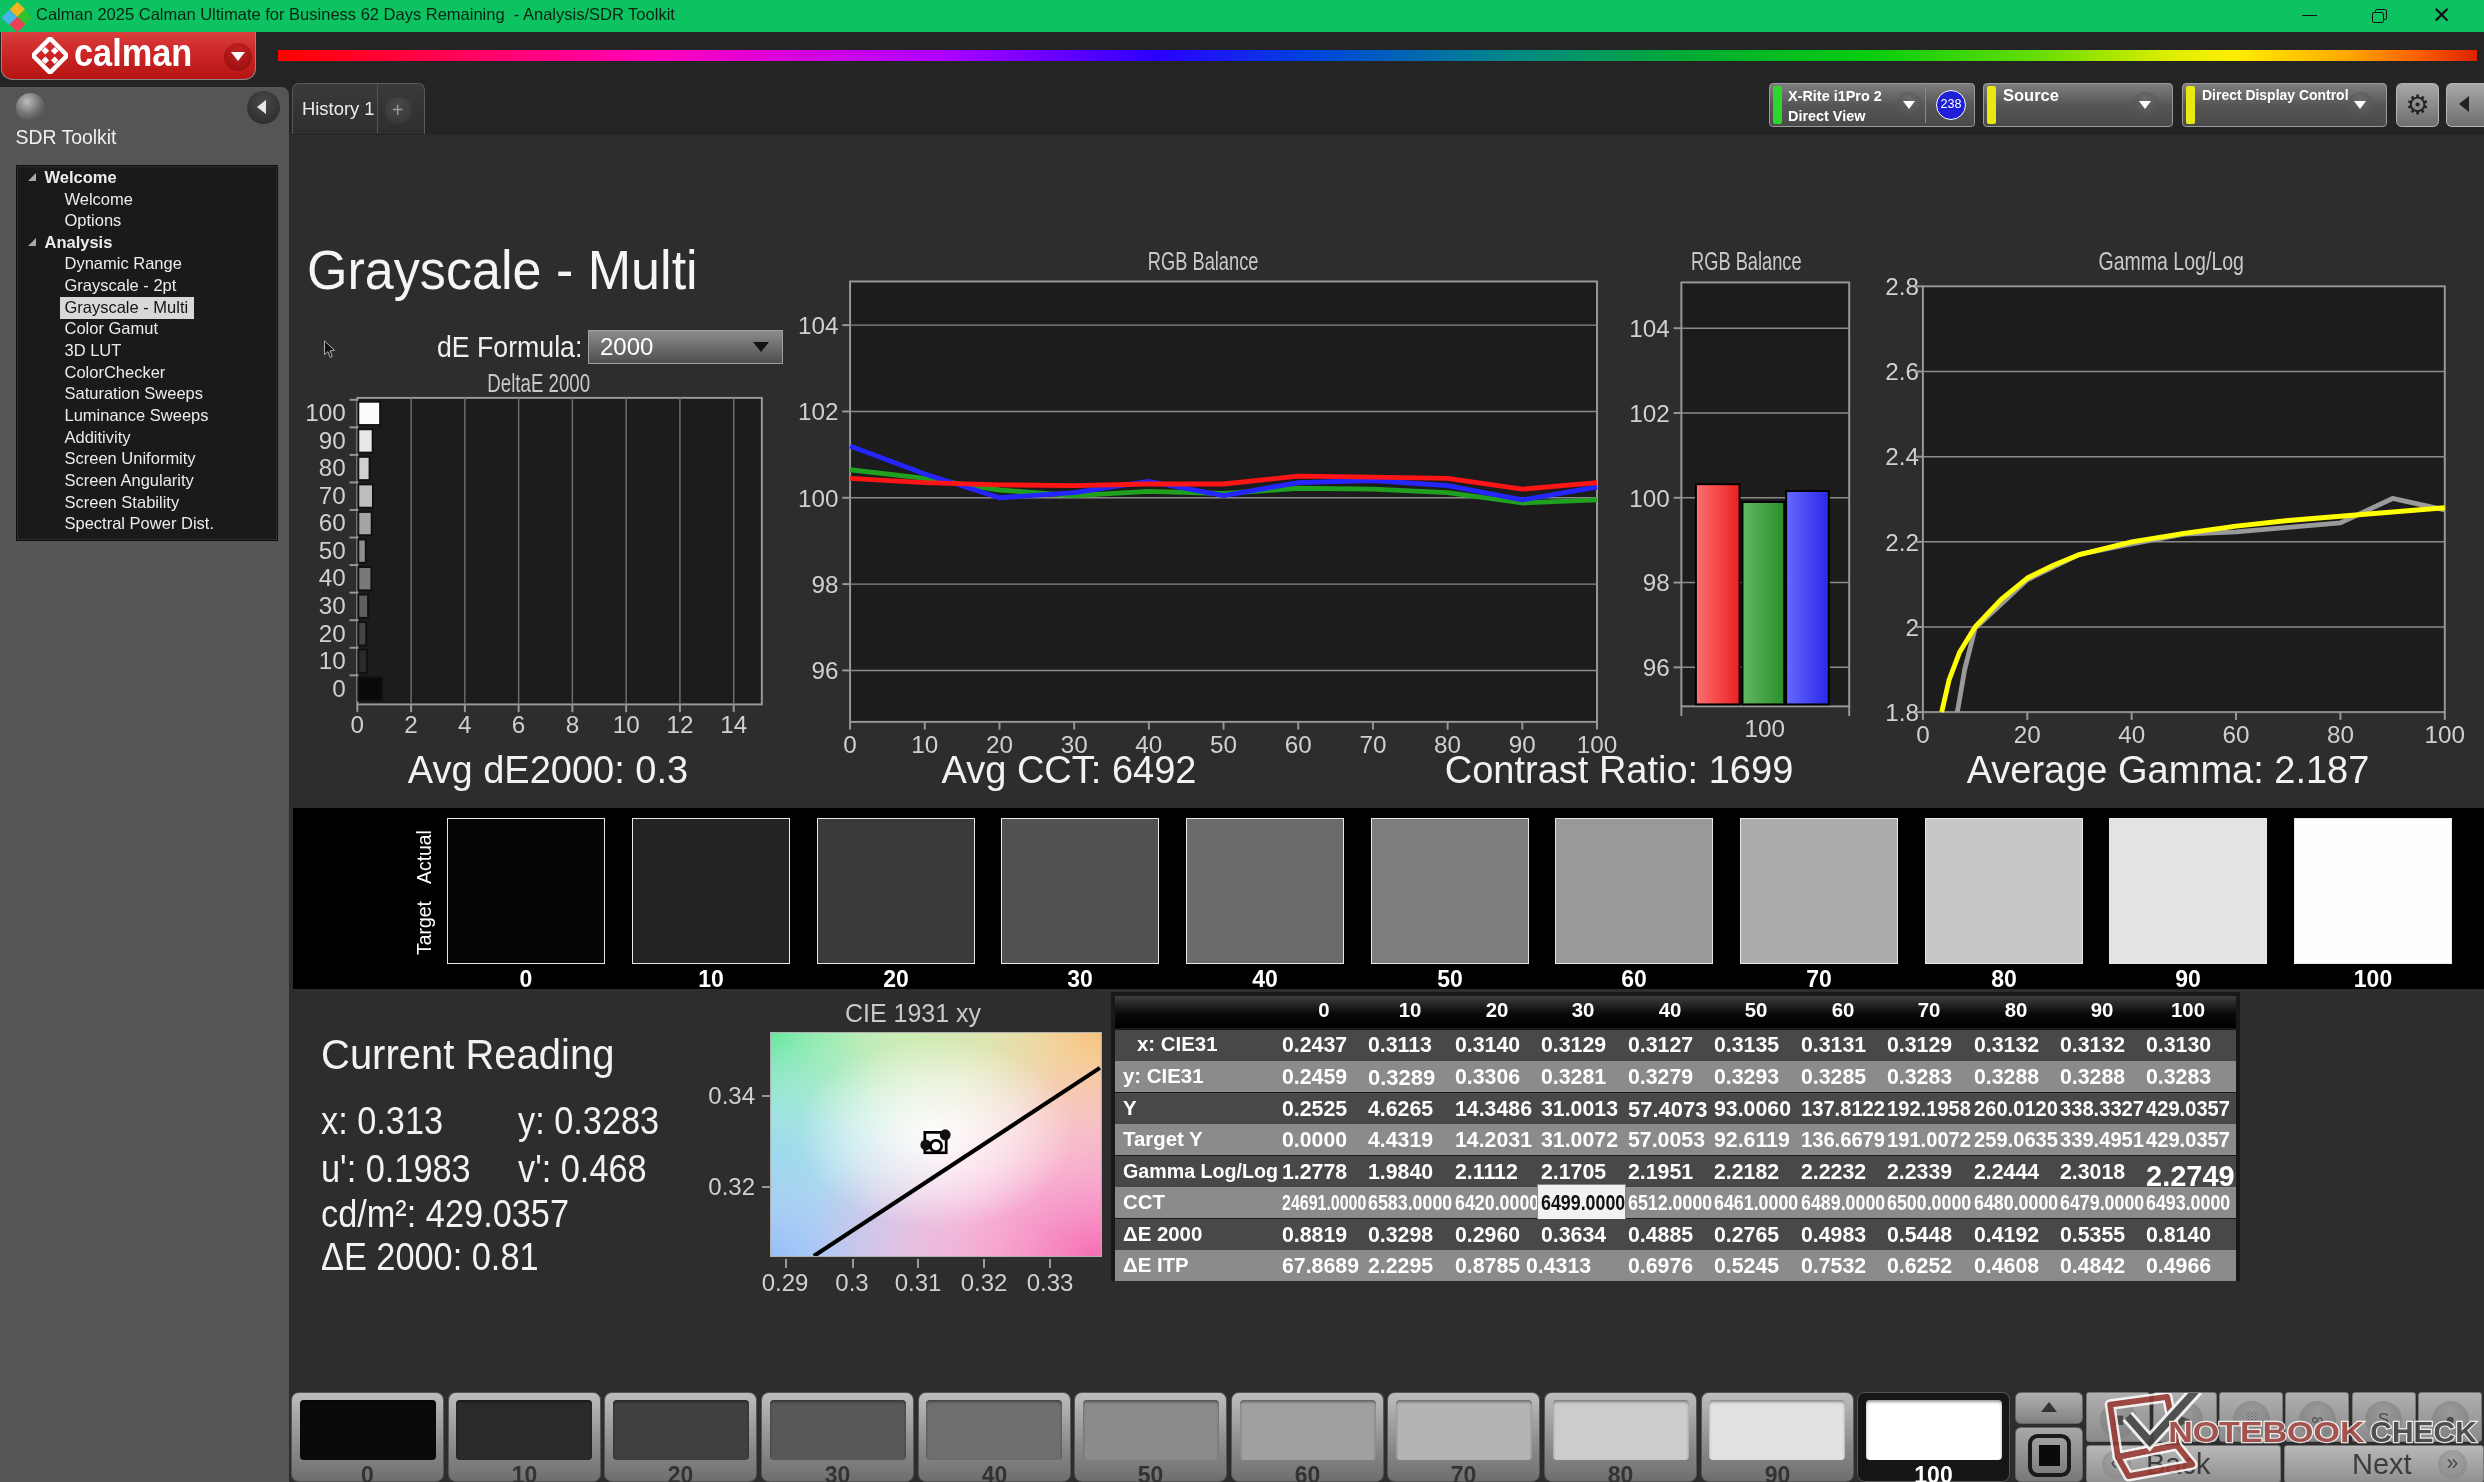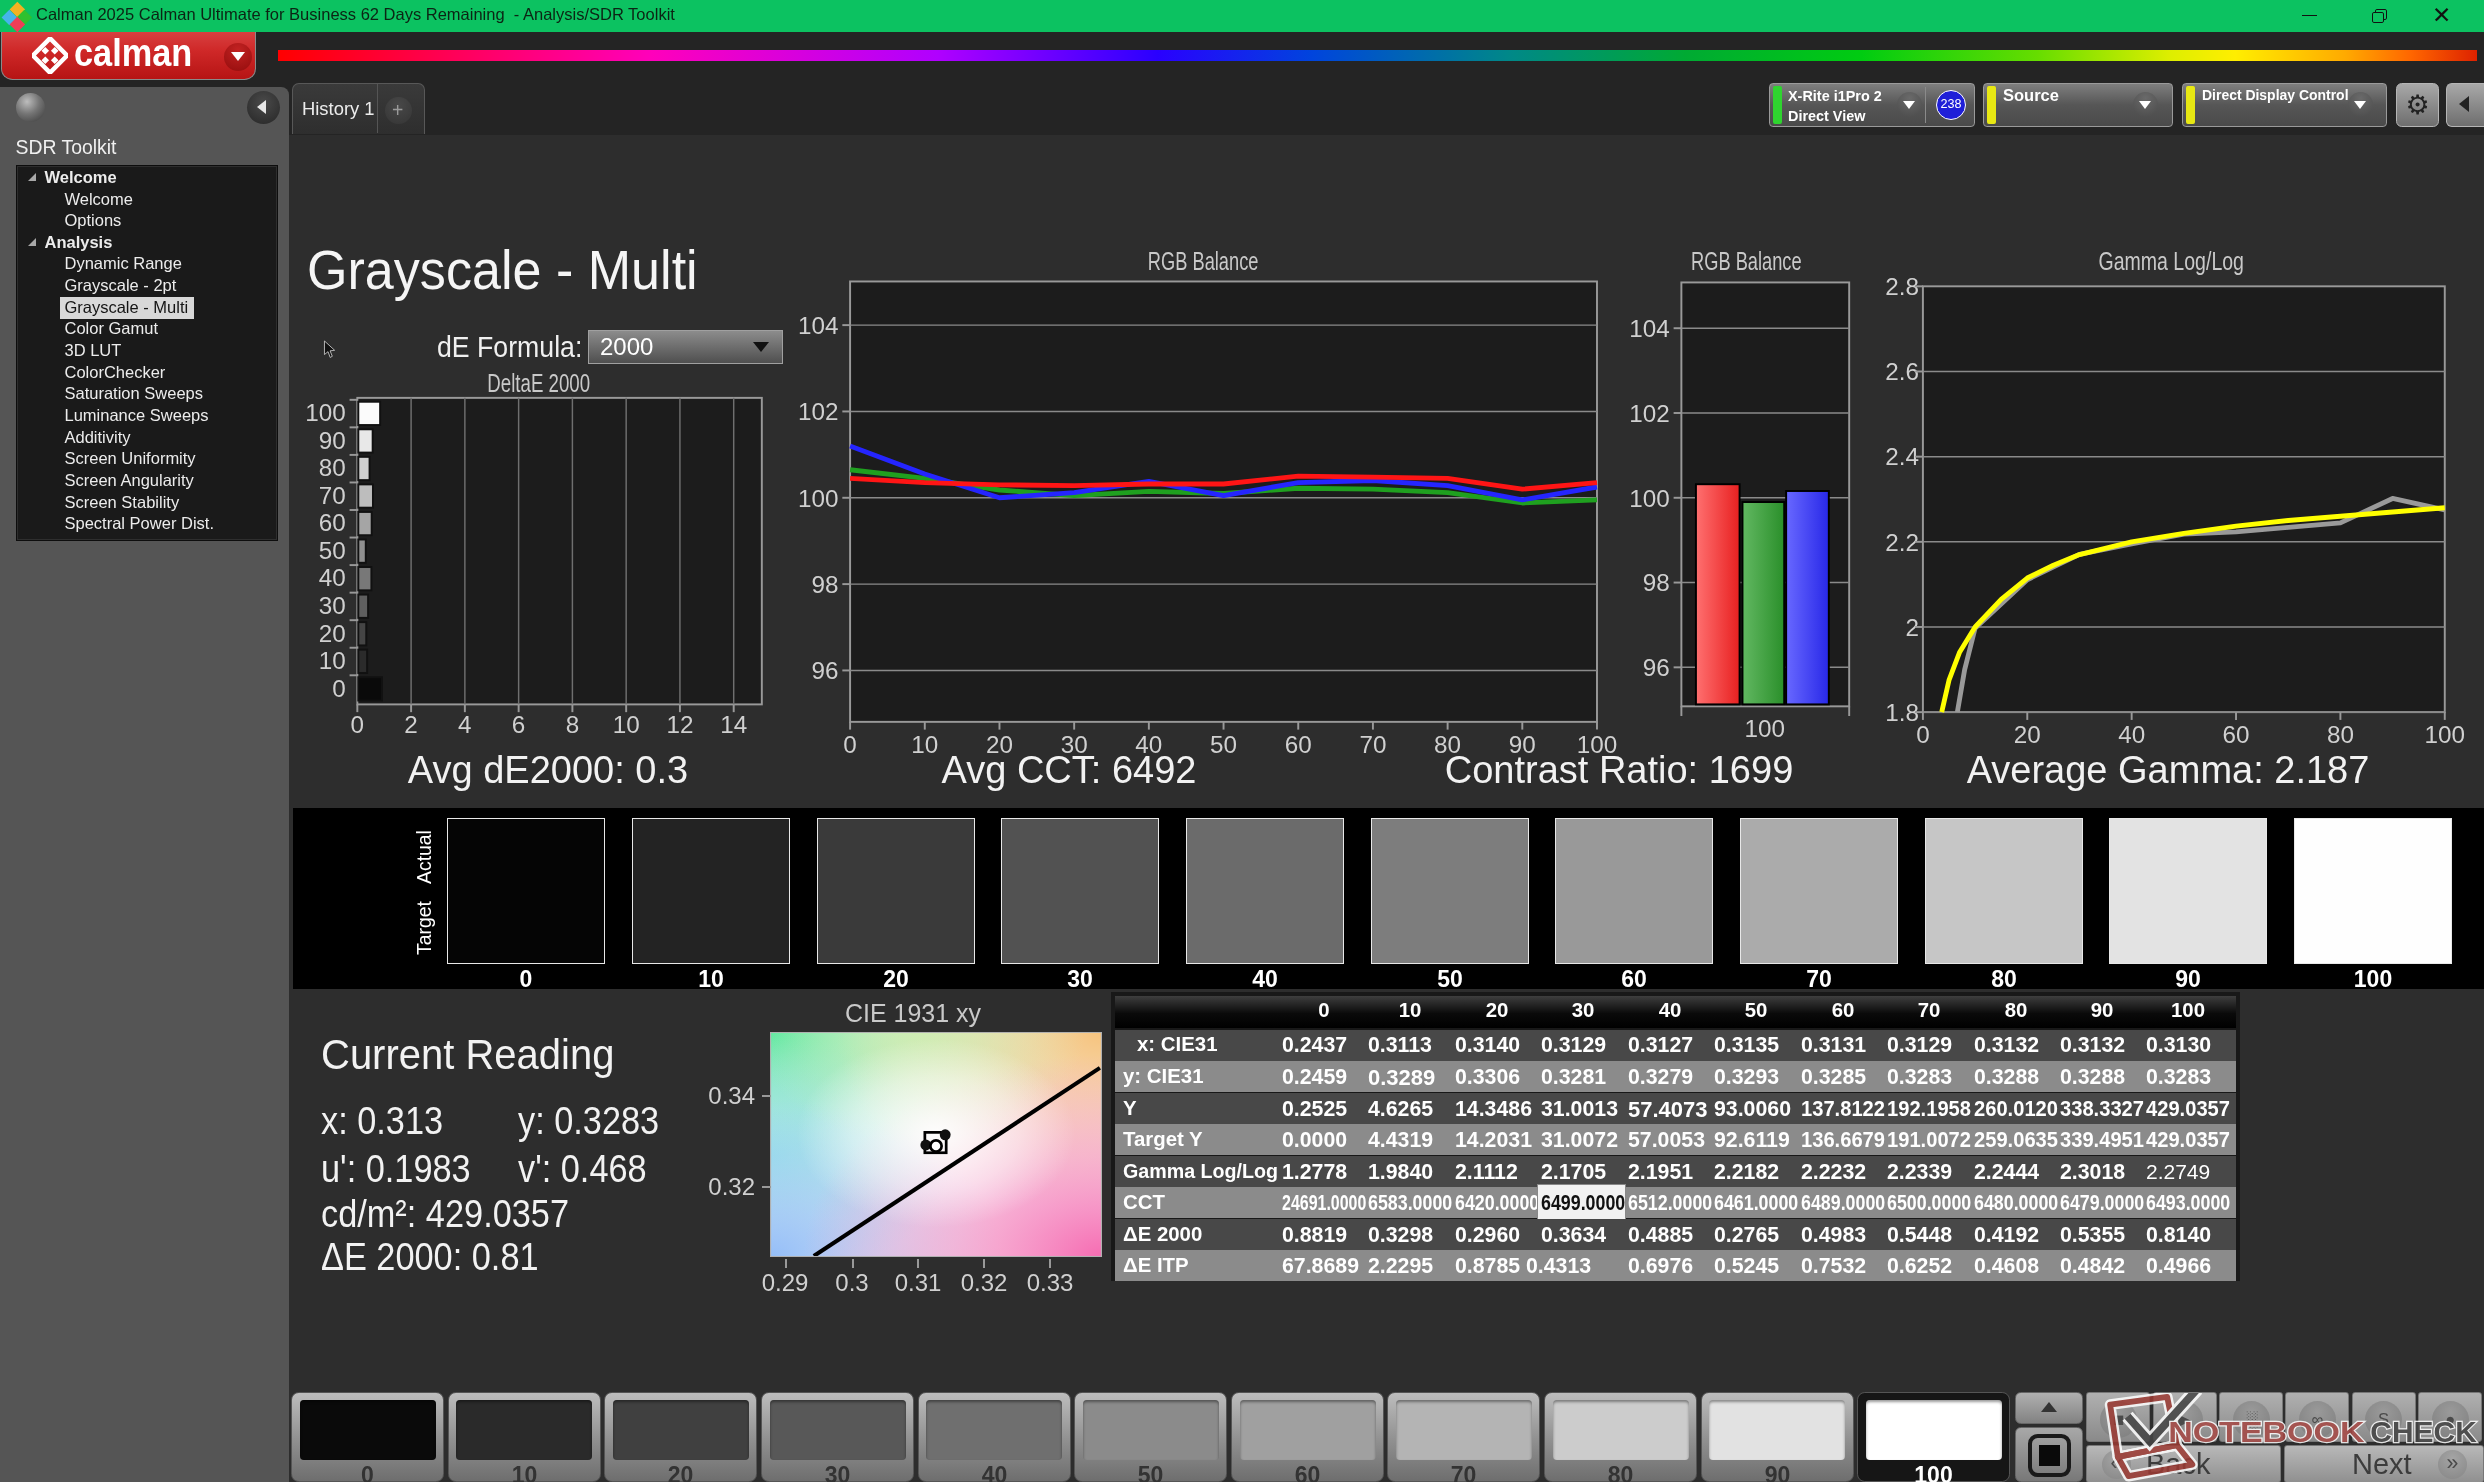--- a/index.html
+++ b/index.html
@@ -40,21 +40,21 @@
 <div class="abs" style="left:224px;top:43px;width:28px;height:28px;border-radius:50%;background:radial-gradient(circle at 50% 25%, #c22222, #940d0d);"></div>
 <div class="abs" style="left:231px;top:52px;width:0;height:0;border-left:7.8px solid transparent;border-right:7.8px solid transparent;border-top:9.7px solid #fff;"></div>
 
 <div class="abs" style="left:278px;top:50px;width:2199px;height:10.7px;
   background:linear-gradient(90deg,#ff0000 0%,#ff00bb 17%,#b000ff 30%,#2a00ff 40%,#0044dd 47%,#008888 56%,#00aa33 64%,#00cc11 72%,#66dd00 80%,#ddee00 86%,#ffee00 89%,#ffaa00 94%,#ff6600 97%,#dd2200 100%);"></div>
 
 <div class="abs" style="left:0;top:87px;width:289px;height:1395px;background:#555555;border-top-right-radius:7.8px;"></div>
 <div class="abs" style="left:15.5px;top:93px;width:29px;height:29px;border-radius:50%;background:radial-gradient(circle at 38% 30%,#bdbdbd,#757575 45%,#424242 90%);"></div>
 <div class="abs" style="left:247px;top:91px;width:33px;height:33px;border-radius:50%;background:radial-gradient(circle at 50% 35%,#4a4a4a,#262626);"></div>
 <div class="abs" style="left:257px;top:100px;width:0;height:0;border-top:7.8px solid transparent;border-bottom:7.8px solid transparent;border-right:9.7px solid #e8e8e8;"></div>
-<div class="abs" style="left:15.5px;top:136px;font-size:19.4px;color:#f0f0f0;">SDR Toolkit</div>
+<div class="abs" style="left:15.5px;top:126px;font-size:19.4px;color:#f0f0f0;">SDR Toolkit</div>
 
 <div class="abs" style="left:15.5px;top:165px;width:262px;height:376px;background:#1a1a1a;border:1.9px solid #0d0d0d;box-shadow:inset 0 0 0 1px #2e2e2e;"></div>
 <div id="tree" class="abs" style="left:15.5px;top:165px;width:262px;height:376px;color:#ececec;font-size:16.5px;">
     <div class="abs" style="left:12.6px;top:7.8px;width:0;height:0;border-left:8.7px solid transparent;border-bottom:8.7px solid #a8a8a8;"></div>
     <div class="abs" style="left:29px;top:2.9px;font-weight:bold;">Welcome</div>
     <div class="abs" style="left:49px;top:24.6px;">Welcome</div>
     <div class="abs" style="left:49px;top:46px;">Options</div>
     <div class="abs" style="left:12.6px;top:73px;width:0;height:0;border-left:8.7px solid transparent;border-bottom:8.7px solid #a8a8a8;"></div>
     <div class="abs" style="left:29px;top:68px;font-weight:bold;">Analysis</div>
     <div class="abs" style="left:49px;top:89px;">Dynamic Range</div>
@@ -471,21 +471,21 @@
     <div class="abs tval" style="left:1282px;top:1160px;color:#fff;font-size:21.3px;font-weight:bold;white-space:nowrap;transform-origin:0 0;">1.2778</div>
     <div class="abs tval" style="left:1368px;top:1160px;color:#fff;font-size:21.3px;font-weight:bold;white-space:nowrap;transform-origin:0 0;">1.9840</div>
     <div class="abs tval" style="left:1455px;top:1160px;color:#fff;font-size:21.3px;font-weight:bold;white-space:nowrap;transform-origin:0 0;">2.1112</div>
     <div class="abs tval" style="left:1541px;top:1160px;color:#fff;font-size:21.3px;font-weight:bold;white-space:nowrap;transform-origin:0 0;">2.1705</div>
     <div class="abs tval" style="left:1628px;top:1160px;color:#fff;font-size:21.3px;font-weight:bold;white-space:nowrap;transform-origin:0 0;">2.1951</div>
     <div class="abs tval" style="left:1714px;top:1160px;color:#fff;font-size:21.3px;font-weight:bold;white-space:nowrap;transform-origin:0 0;">2.2182</div>
     <div class="abs tval" style="left:1801px;top:1160px;color:#fff;font-size:21.3px;font-weight:bold;white-space:nowrap;transform-origin:0 0;">2.2232</div>
     <div class="abs tval" style="left:1887px;top:1160px;color:#fff;font-size:21.3px;font-weight:bold;white-space:nowrap;transform-origin:0 0;">2.2339</div>
     <div class="abs tval" style="left:1974px;top:1160px;color:#fff;font-size:21.3px;font-weight:bold;white-space:nowrap;transform-origin:0 0;">2.2444</div>
     <div class="abs tval" style="left:2060px;top:1160px;color:#fff;font-size:21.3px;font-weight:bold;white-space:nowrap;transform-origin:0 0;">2.3018</div>
-    <div class="abs tval" style="left:2146px;top:1160px;color:#fff;font-size:21px;font-weight:normal;white-space:nowrap;transform-origin:0 0;">2.2749</div>
+    <div class="abs tval" style="left:2146px;top:1160px;color:#fff;font-size:29px;font-weight:bold;white-space:nowrap;transform-origin:0 0;">2.2749</div>
     <div class="abs" style="left:1115px;top:1187px;width:1121px;height:31px;background:#8b8b8b;"></div>
     <div class="abs tlab" style="left:1123px;top:1191px;color:#fff;font-size:20.4px;font-weight:bold;white-space:nowrap;">CCT</div>
     <div class="abs tval" style="left: 1282px; top: 1191px; color: rgb(255, 255, 255); font-size: 21.3px; font-weight: bold; white-space: nowrap; transform-origin: 0px 0px; transform: scaleX(0.75);">24691.0000</div>
     <div class="abs tval" style="left: 1368px; top: 1191px; color: rgb(255, 255, 255); font-size: 21.3px; font-weight: bold; white-space: nowrap; transform-origin: 0px 0px; transform: scaleX(0.836538);">6583.0000</div>
     <div class="abs tval" style="left: 1455px; top: 1191px; color: rgb(255, 255, 255); font-size: 21.3px; font-weight: bold; white-space: nowrap; transform-origin: 0px 0px; transform: scaleX(0.836538);">6420.0000</div>
     <div class="abs" style="left:1537px;top:1184px;width:89px;height:37px;background:#f2f2f2;border:1px solid #888;"></div>
     <div class="abs tval" style="left: 1541px; top: 1191px; color: rgb(17, 17, 17); font-size: 21.3px; font-weight: bold; white-space: nowrap; transform-origin: 0px 0px; transform: scaleX(0.836538);">6499.0000</div>
     <div class="abs tval" style="left: 1628px; top: 1191px; color: rgb(255, 255, 255); font-size: 21.3px; font-weight: bold; white-space: nowrap; transform-origin: 0px 0px; transform: scaleX(0.836538);">6512.0000</div>
     <div class="abs tval" style="left: 1714px; top: 1191px; color: rgb(255, 255, 255); font-size: 21.3px; font-weight: bold; white-space: nowrap; transform-origin: 0px 0px; transform: scaleX(0.836538);">6461.0000</div>
     <div class="abs tval" style="left: 1801px; top: 1191px; color: rgb(255, 255, 255); font-size: 21.3px; font-weight: bold; white-space: nowrap; transform-origin: 0px 0px; transform: scaleX(0.836538);">6489.0000</div>

